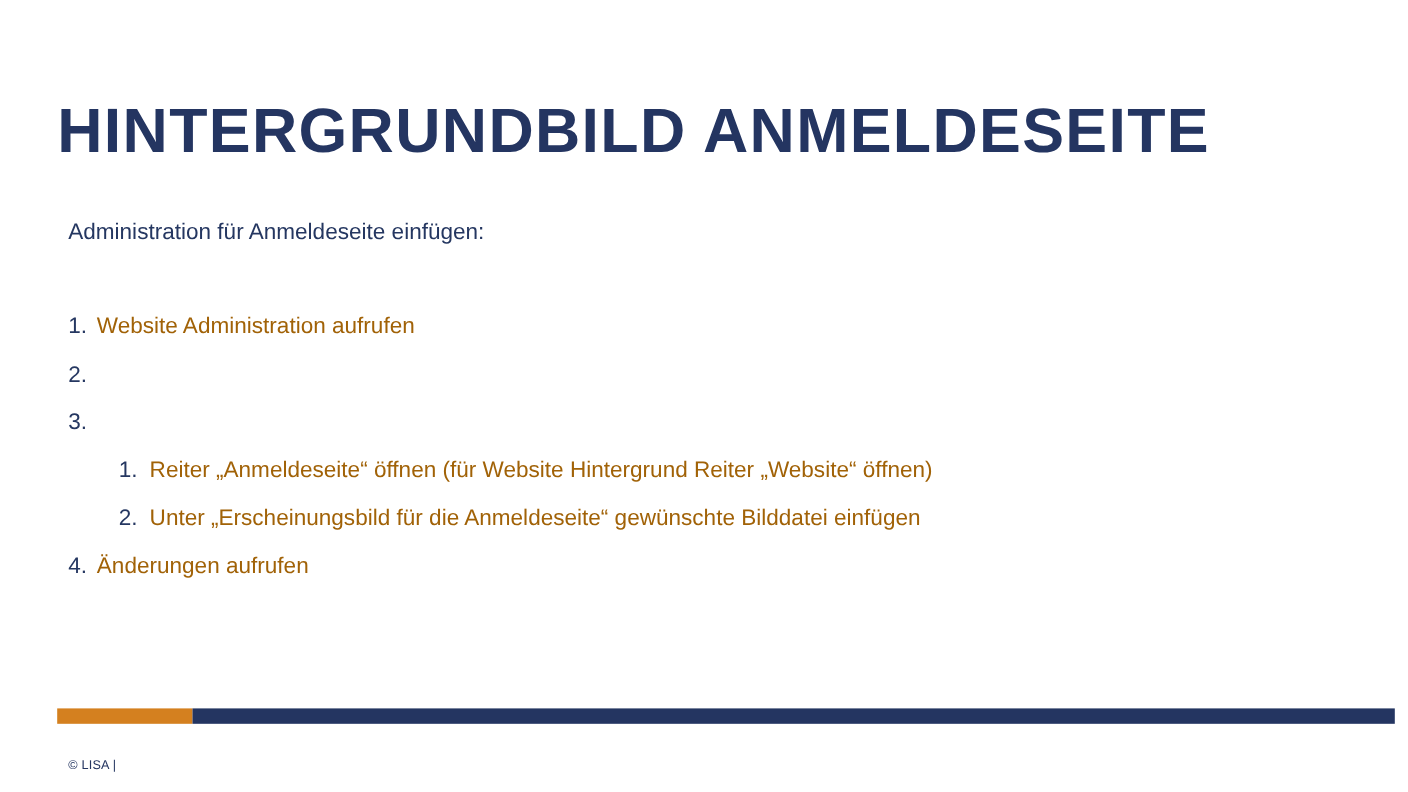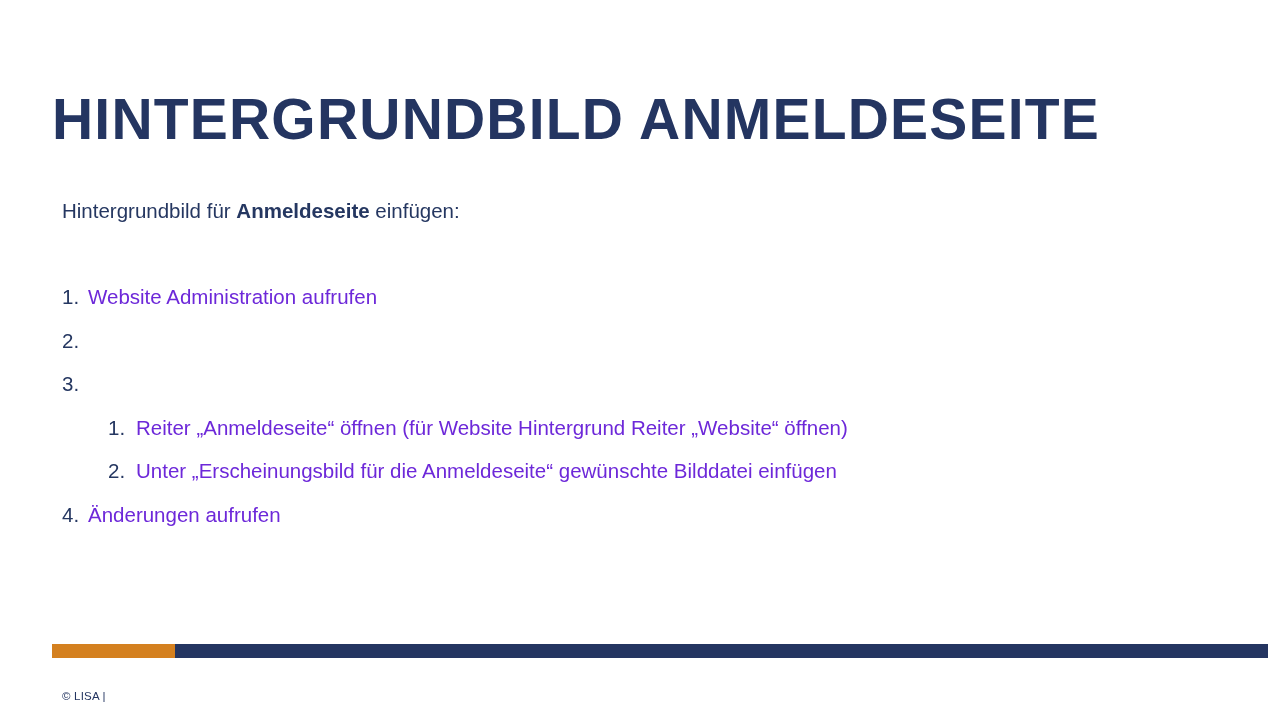--- a/index.html
+++ b/index.html
@@ -50,21 +50,21 @@
   }
 
   .intro-line {
     font-size: 20.5px;
     line-height: 30px;
     color: #253761;
     margin: 0 0 0 0;
     white-space: nowrap;
   }
   .intro-line b {
-    font-weight: bold;
+    font-weight: normal;
   }
 
   .steps {
     margin: 0;
     padding: 0;
     list-style: none;
   }
 
   .step {
     display: flex;
@@ -76,21 +76,21 @@
     white-space: nowrap;
   }
   .step-num {
     flex: 0 0 auto;
     width: 26px;
     text-align: left;
     color: #253761;
   }
   .step-text {
     flex: 0 1 auto;
-    color: #6d28d9;
+    color: #a16207;
     text-align: center;
   }
 
   .substeps {
     margin: 0;
     padding: 0;
     list-style: none;
   }
   .substep {
     display: flex;
@@ -146,21 +146,21 @@
 </head>
 <body>
 
 <div class="slide">
 
   <h1 class="slide-title">Hintergrundbild Anmeldeseite</h1>
 
   <div class="body-area">
 
     <p class="intro-line">
-      <span>Hintergrundbild für </span><b>Anmeldeseite</b><span> einfügen:</span>
+      <span>Administration für </span><b>Anmeldeseite</b><span> einfügen:</span>
     </p>
 
     <ol class="steps">
 
       <li class="step first-step">
         <span class="step-num">1.</span>
         <span class="step-text">Website Administration aufrufen</span>
       </li>
 
       <li class="step">

